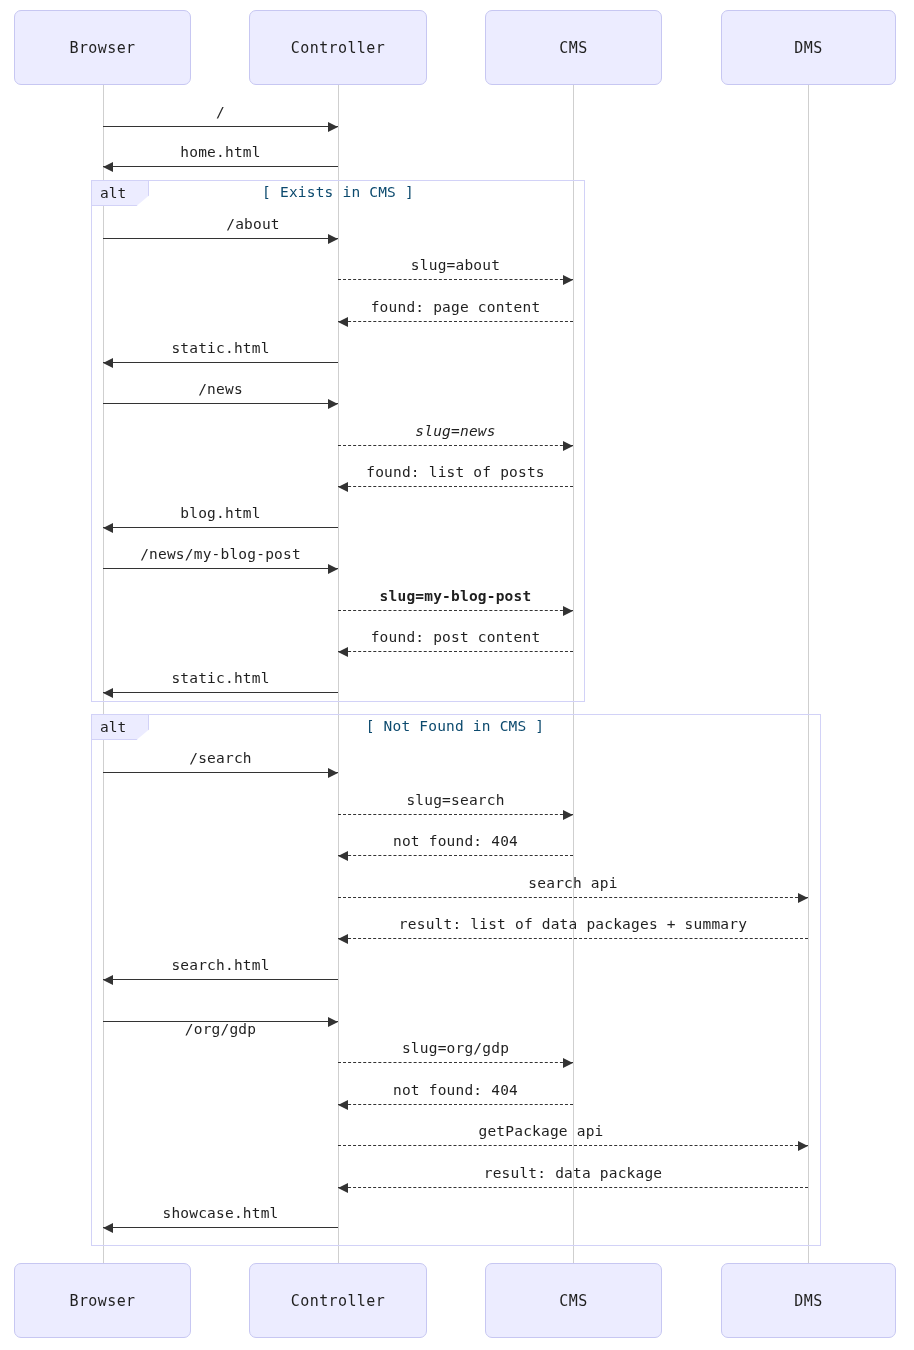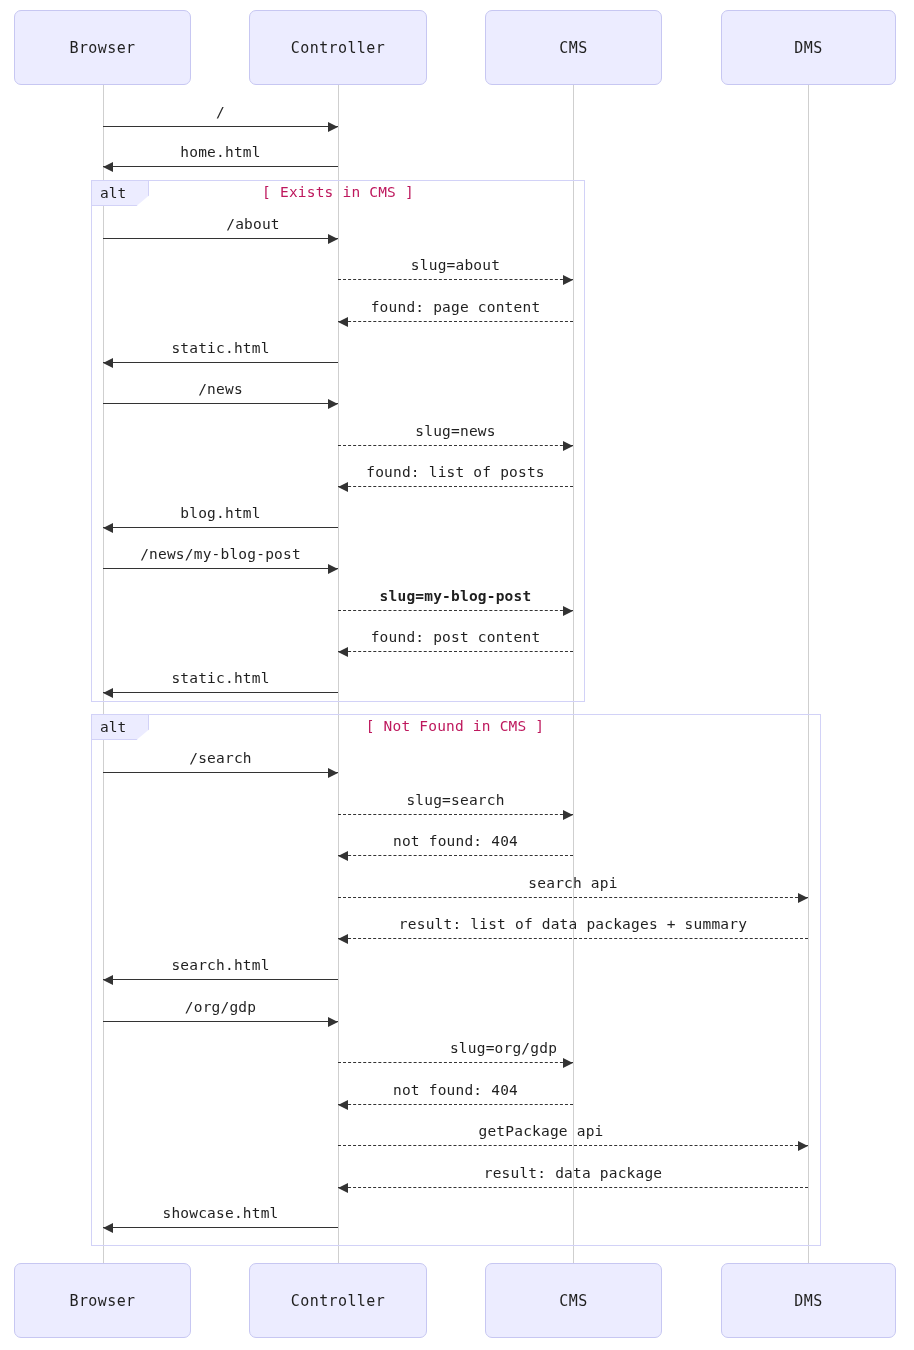--- a/index.html
+++ b/index.html
@@ -60,21 +60,21 @@
     align-items: center;
     padding-left: 8px;
     font-size: 14.5px;
     color: #1f1f1f;
     
     clip-path: polygon(0 0, 100% 0, 100% 58%, 78% 100%, 0 100%);
   }
   .fragment-title {
     position: absolute;
     font-size: 14.5px;
-    color: #be185d;
+    color: #0c4a6e;
     white-space: nowrap;
     transform: translateX(-50%);
     letter-spacing: 0.2px;
   }
 
   
   .msg-line {
     position: absolute;
     height: 0;
     border-top: 1.6px solid #333333;
@@ -143,21 +143,21 @@
       <div class="arrowhead left" style="top: 316.5px; left: 338px;"></div>
       <div class="msg-label" style="left: 455.5px; top: 299px;">found: page content</div>
       <div class="msg-line" style="left: 103px; top: 362px; width: 235px;"></div>
       <div class="arrowhead left" style="top: 357.5px; left: 103px;"></div>
       <div class="msg-label" style="left: 220.5px; top: 340px;">static.html</div>
       <div class="msg-line" style="left: 103px; top: 403px; width: 235px;"></div>
       <div class="arrowhead right" style="top: 398.5px; left: 328px;"></div>
       <div class="msg-label" style="left: 220.5px; top: 381px;">/news</div>
       <div class="msg-line dashed" style="left: 338px; top: 445px; width: 235px;"></div>
       <div class="arrowhead right" style="top: 440.5px; left: 563px;"></div>
-      <div class="msg-label" style="left: 455.5px; top: 423px;">slug=news</div>
+      <div class="msg-label" style="left: 455.5px; top: 423px; font-style: italic;">slug=news</div>
       <div class="msg-line dashed" style="left: 338px; top: 486px; width: 235px;"></div>
       <div class="arrowhead left" style="top: 481.5px; left: 338px;"></div>
       <div class="msg-label" style="left: 455.5px; top: 464px;">found: list of posts</div>
       <div class="msg-line" style="left: 103px; top: 527px; width: 235px;"></div>
       <div class="arrowhead left" style="top: 522.5px; left: 103px;"></div>
       <div class="msg-label" style="left: 220.5px; top: 505px;">blog.html</div>
       <div class="msg-line" style="left: 103px; top: 568px; width: 235px;"></div>
       <div class="arrowhead right" style="top: 563.5px; left: 328px;"></div>
       <div class="msg-label" style="left: 220.5px; top: 546px; text-align: center;">/news/my-blog-post</div>
       <div class="msg-line dashed" style="left: 338px; top: 610px; width: 235px;"></div>
@@ -182,24 +182,24 @@
       <div class="arrowhead right" style="top: 892.5px; left: 798px;"></div>
       <div class="msg-label" style="left: 573px; top: 875px;">search api</div>
       <div class="msg-line dashed" style="left: 338px; top: 938px; width: 470px;"></div>
       <div class="arrowhead left" style="top: 933.5px; left: 338px;"></div>
       <div class="msg-label" style="left: 573px; top: 916px;">result: list of data packages + summary</div>
       <div class="msg-line" style="left: 103px; top: 979px; width: 235px;"></div>
       <div class="arrowhead left" style="top: 974.5px; left: 103px;"></div>
       <div class="msg-label" style="left: 220.5px; top: 957px;">search.html</div>
       <div class="msg-line" style="left: 103px; top: 1021px; width: 235px;"></div>
       <div class="arrowhead right" style="top: 1016.5px; left: 328px;"></div>
-      <div class="msg-label" style="left: 220.5px; top: 999px; text-align: center;">/org/gdp</div>
+      <div class="msg-label" style="left: 220.5px; top: 1021px; text-align: center;">/org/gdp</div>
       <div class="msg-line dashed" style="left: 338px; top: 1062px; width: 235px;"></div>
       <div class="arrowhead right" style="top: 1057.5px; left: 563px;"></div>
-      <div class="msg-label" style="left: 455.5px; top: 1040px; margin-left: 48px;">slug=org/gdp</div>
+      <div class="msg-label" style="left: 455.5px; top: 1040px;">slug=org/gdp</div>
       <div class="msg-line dashed" style="left: 338px; top: 1104px; width: 235px;"></div>
       <div class="arrowhead left" style="top: 1099.5px; left: 338px;"></div>
       <div class="msg-label" style="left: 455.5px; top: 1082px;">not found: 404</div>
       <div class="msg-line dashed" style="left: 338px; top: 1145px; width: 470px;"></div>
       <div class="arrowhead right" style="top: 1140.5px; left: 798px;"></div>
       <div class="msg-label" style="left: 541px; top: 1123px;">getPackage api</div>
       <div class="msg-line dashed" style="left: 338px; top: 1187px; width: 470px;"></div>
       <div class="arrowhead left" style="top: 1182.5px; left: 338px;"></div>
       <div class="msg-label" style="left: 573px; top: 1165px;">result: data package</div>
       <div class="msg-line" style="left: 103px; top: 1227px; width: 235px;"></div>

